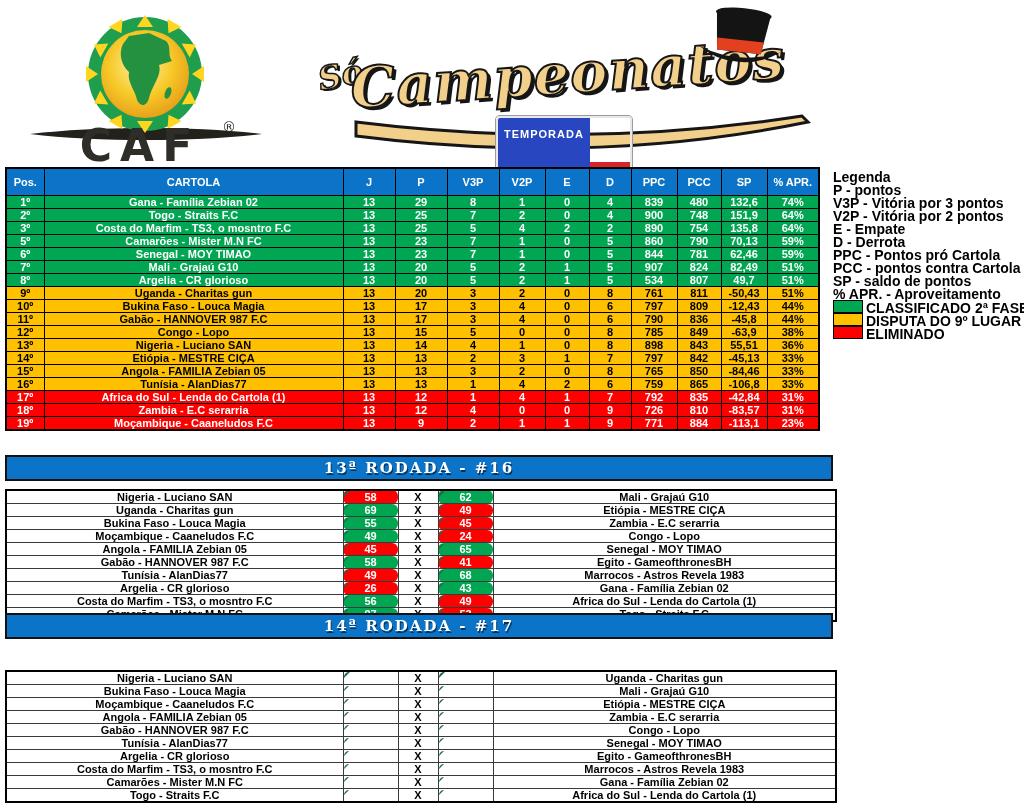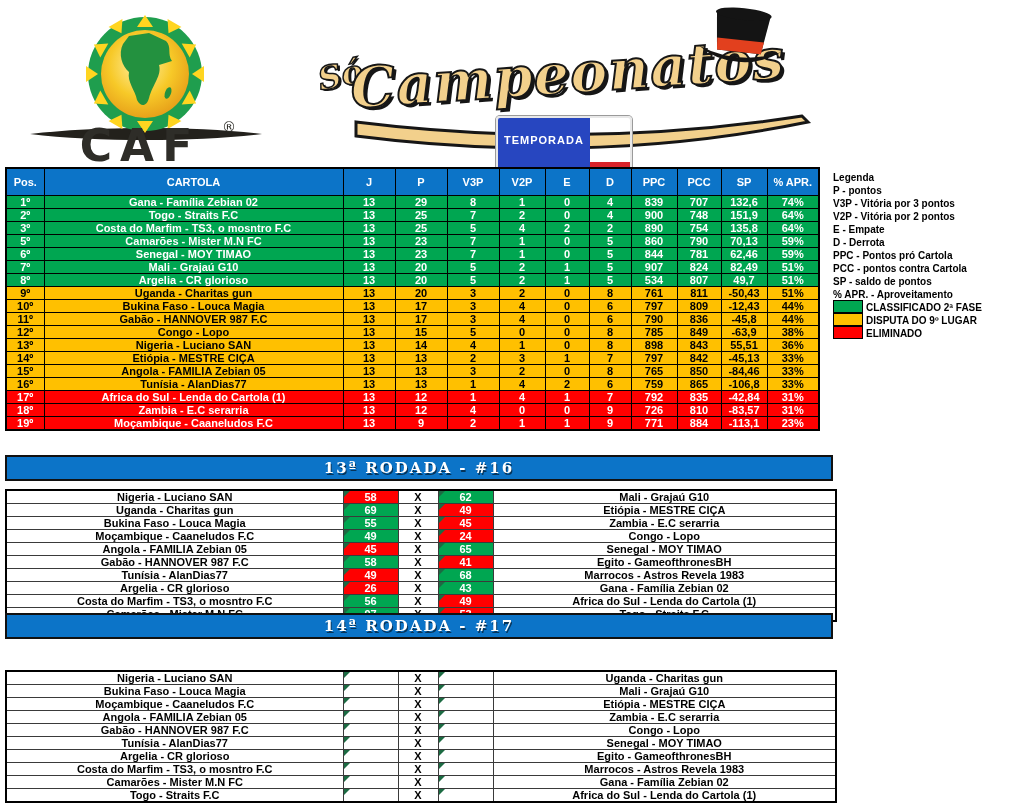--- a/index.html
+++ b/index.html
@@ -18,58 +18,58 @@
   .so-text { position:absolute; left:6px; top:50px;
     font-family:"DejaVu Serif", serif; font-style:italic; font-weight:bold;
     font-size:32px; color:#F2D08C; -webkit-text-stroke:1.5px #161616;
     text-shadow:2px 2px 0 #161616; transform:rotate(-12deg); }
   .swoosh { position:absolute; left:40px; top:106px; }
   .hat { position:absolute; left:384px; top:0px; }
   .badge { position:absolute; left:184px; top:110px; display:flex;
     border:2px solid #e8e8e8; border-radius:4px; overflow:hidden;
     box-shadow:0 0 0 1px #9a9a9a; }
   .badge span { color:#fff; font-weight:bold; font-size:11px; line-height:16px;
-    letter-spacing:1px; padding:14px 6px; }
+    letter-spacing:1px; padding:8px 6px; }
   .badge .b-temp { background:#2746C0; }
   .badge .b-year { background:#D8232A;margin-top:44px; }
 
   
   table { border-collapse:collapse; table-layout:fixed; }
   .standings { position:absolute; left:5px; top:167px; width:815px;
     border:2px solid #000; }
   .standings th, .standings td { border:1px solid #000; height:12.2px;
     font-size:11px; font-weight:bold; text-align:center; padding:0;
     overflow:hidden; white-space:nowrap; line-height:12px; }
   .standings th { background:var(--blue); color:#fff; height:27px; }
   .st-green td { background:var(--green); color:#fff; }
   .st-yellow td { background:var(--yellow); color:#000; }
   .st-red td { background:var(--red); color:#fff; }
 
   
   .legend { position:absolute; left:833px; top:171px; width:192px;
-    font-size:10px; font-weight:bold; color:#000; }
+    font-size:14px; font-weight:bold; color:#000; }
   .lg-line { line-height:13px; white-space:nowrap; }
   .lg-key { display:flex; align-items:center; height:13px; margin-top:-0px; }
   .swatch { width:30px; height:13px; border:1.5px solid #000; margin-right:3px;
     flex:0 0 30px; margin-top:-1.5px; }
   .lg-key span:last-child { white-space:nowrap;text-align:right; }
 
   
   .banner { position:absolute; left:5px; width:828px; height:26px;
     background:var(--blue); border:2px solid #111; color:#fff;
     font-family:"DejaVu Serif", serif; font-weight:bold; font-size:15px;
     letter-spacing:2px; text-align:center; line-height:22px;
     text-shadow:1px 2px 0 rgba(0,0,0,.55); }
 
   
   .match { position:absolute; left:5px; width:830px; border:2px solid #000; }
   .match td { border:1px solid #3a3a3a; height:12.4px; font-size:11px;
     font-weight:bold; text-align:center; padding:0; overflow:hidden;
     white-space:nowrap; line-height:12px; background:#fff; color:#000; }
-  .match td.score { position:relative; color:#fff; }
+  .match td.score { position:relative; color:#fff;border-radius:6px; }
   .match td.score::before { content:""; position:absolute; left:0; top:0;
     border-top:6px solid var(--tri); border-right:6px solid transparent; }
   .sc-green { background:var(--green) !important; }
   .sc-red   { background:var(--red) !important; }
   .sc-empty { background:#fff !important; color:#000 !important; }
   .vs { background:#fff; color:#000; }
 </style>
 </head>
 <body>
 
@@ -165,21 +165,21 @@
         <tr class="st-green">
           <td>1º</td>
           <td>Gana  - Família Zebian 02</td>
           <td>13</td>
           <td>29</td>
           <td>8</td>
           <td>1</td>
           <td>0</td>
           <td>4</td>
           <td>839</td>
-          <td>707</td>
+          <td>480</td>
           <td>132,6</td>
           <td>74%</td>
         </tr>
         <tr class="st-green">
           <td>2º</td>
           <td>Togo - Straits F.C</td>
           <td>13</td>
           <td>25</td>
           <td>7</td>
           <td>2</td>

